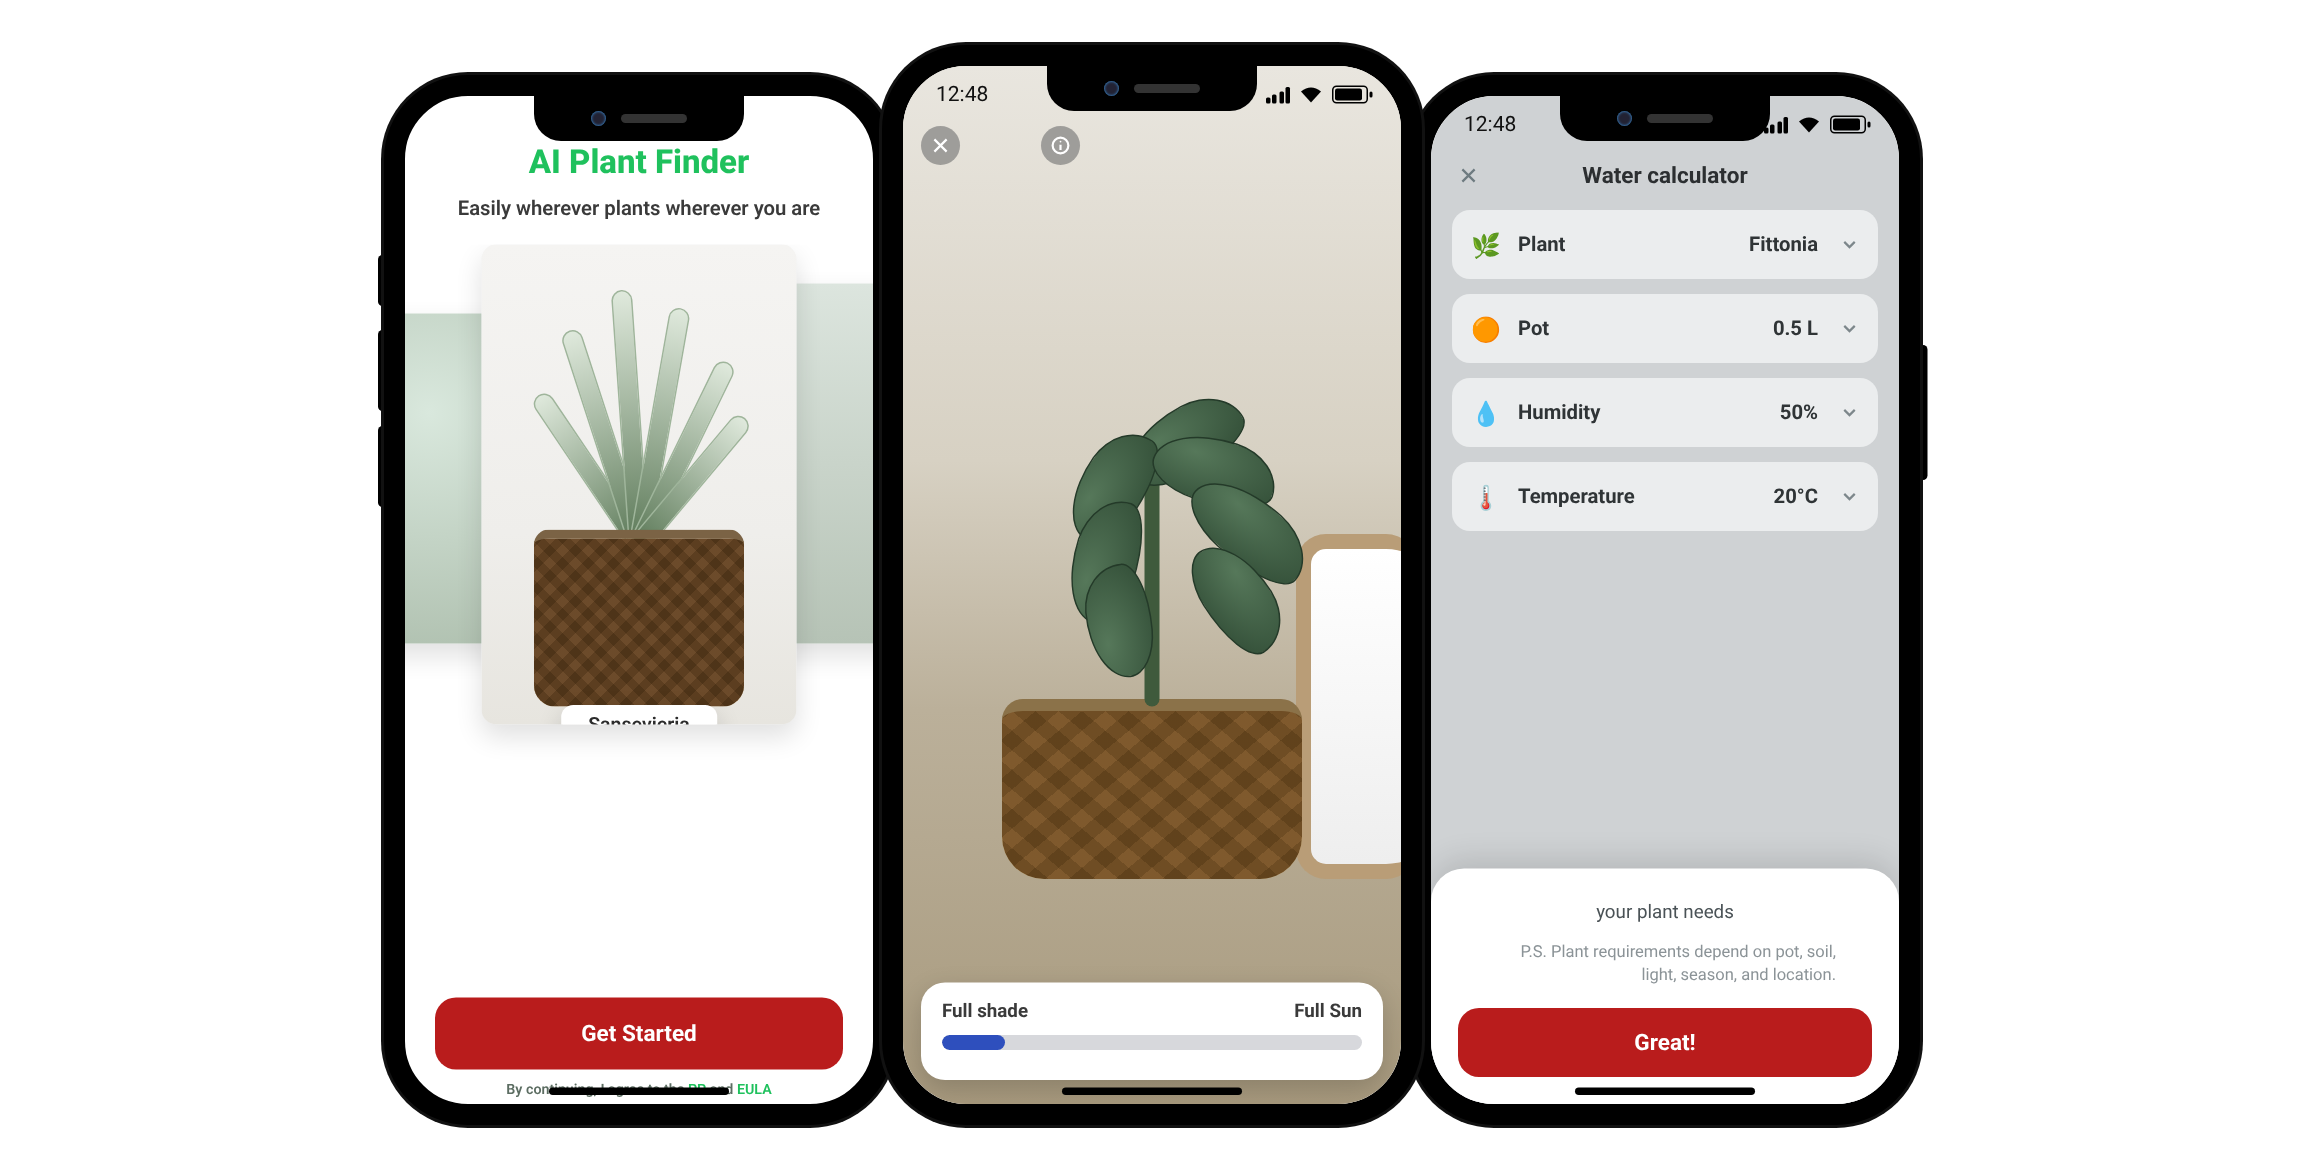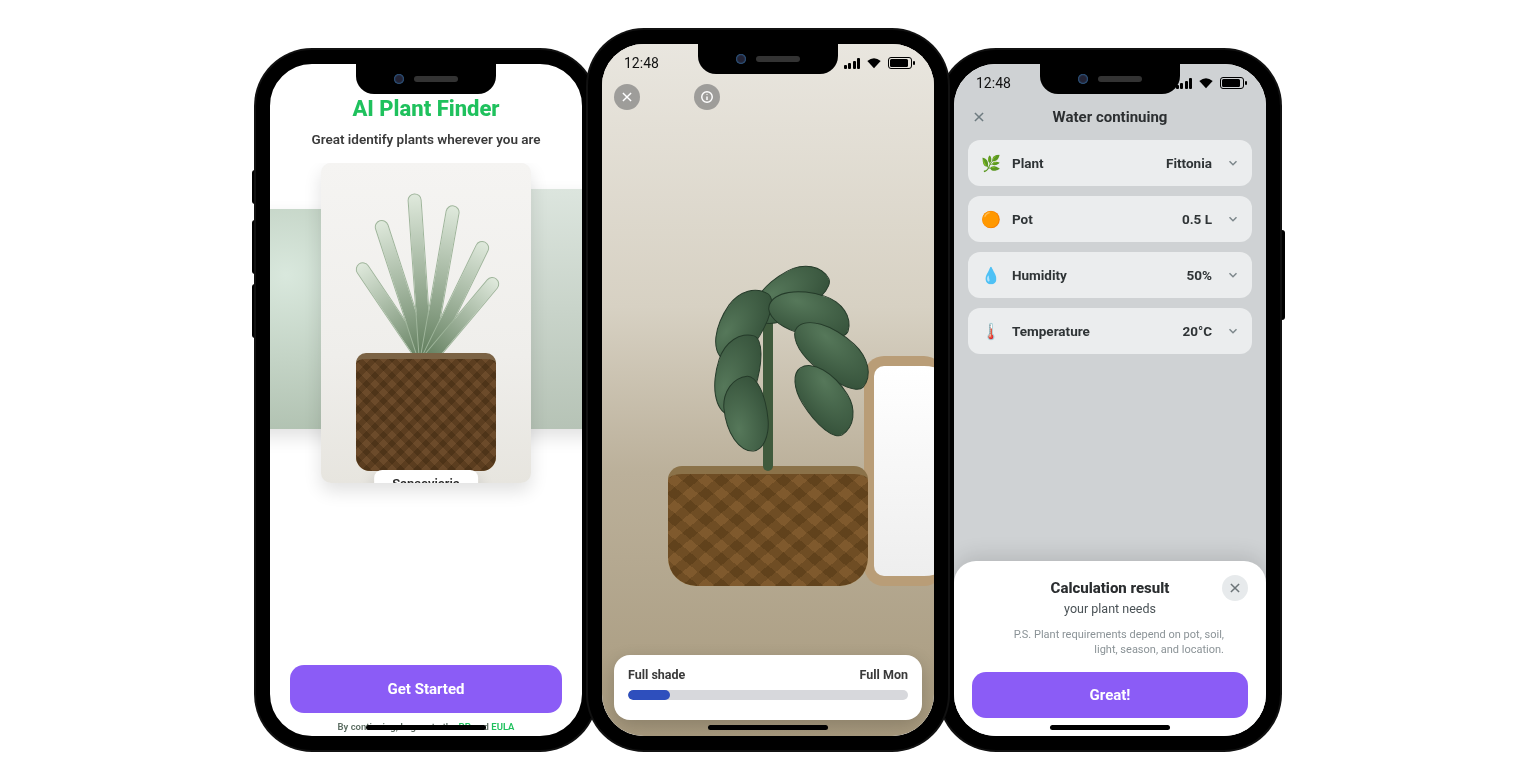--- a/index.html
+++ b/index.html
@@ -46,21 +46,21 @@
   .leaves{ position:absolute; left:50%; bottom:120px; transform:translateX(-50%); width:150px; height:170px; }
   .leaves span{ position:absolute; bottom:0; left:50%; width:14px; height:150px; background:linear-gradient(#dfe9dc, #5e7b5a); border-radius:20px 20px 4px 4px; transform-origin:bottom center; border:1px solid #9fb59b; }
   .leaves span:nth-child(1){ transform:translateX(-50%) rotate(-34deg); height:120px; }
   .leaves span:nth-child(2){ transform:translateX(-50%) rotate(-18deg); height:150px; }
   .leaves span:nth-child(3){ transform:translateX(-50%) rotate(-4deg); height:170px; }
   .leaves span:nth-child(4){ transform:translateX(-50%) rotate(10deg); height:160px; }
   .leaves span:nth-child(5){ transform:translateX(-50%) rotate(26deg); height:135px; }
   .leaves span:nth-child(6){ transform:translateX(-50%) rotate(40deg); height:110px; }
   .chip{ position:absolute; left:50%; bottom:-14px; transform:translateX(-50%); background:#fff; padding:6px 18px; border-radius:8px; box-shadow:0 6px 16px rgba(0,0,0,.16); font-size:13px; font-weight:600; color:#2b2b2b; }
   .p1 .bottom{ padding:14px 20px 4px; }
-  .btn-primary{ display:flex; align-items:center; justify-content:center; width:100%; height:48px; background:#8b5cf6; color:#fff; font-size:15px; font-weight:700; border-radius:14px; border:none; cursor:pointer; }
+  .btn-primary{ display:flex; align-items:center; justify-content:center; width:100%; height:48px; background:#b91c1c; color:#fff; font-size:15px; font-weight:700; border-radius:14px; border:none; cursor:pointer; }
   .p1 .legal{ margin-top:8px; text-align:center; font-size:9.5px; color:#5c6d62; font-weight:600; }
   .p1 .legal a{ color:#1FC15D; text-decoration:none; }
 
   
   .p2 .screen{ background:#cfc9be; }
   .p2 .cam-bg{ position:absolute; inset:0; background:
      linear-gradient(180deg, #e9e6df 0%, #d7d1c3 38%, #bbb09a 62%, #a89a7e 100%);
   }
   .p2 .statusbar{ position:relative; z-index:5; color:#111; }
   .p2 .topbar{ position:relative; z-index:5; height:30px; display:flex; align-items:center; justify-content:flex-start; padding:0 12px; gap:54px; }
@@ -126,21 +126,21 @@
       <div class="side-btn sb-r"></div>
     <div class="frame">
       <div class="notch">
           <div class="cam"></div>
           <div class="speaker"></div>
         </div>
       <div class="screen">
         <div class="content">
           <h1>Welcome to</h1>
           <h2>AI Plant Finder</h2>
-          <p class="sub">Great identify plants wherever you are</p>
+          <p class="sub">Easily wherever plants wherever you are</p>
           <div class="gallery">
             <div class="card side-l"></div>
             <div class="card side-r"></div>
             <div class="card main">
               <div class="plant-sans">
                 <div class="leaves">
                     <span></span>
                     <span></span>
                     <span></span>
                     <span></span>
@@ -217,21 +217,21 @@
             <svg viewBox="0 0 24 24" fill="none" stroke="#fff" stroke-width="2.2">
                 <circle cx="12" cy="12" r="9"></circle>
                 <line x1="12" y1="11" x2="12" y2="17"></line>
                 <circle cx="12" cy="7.5" r="1" fill="#fff" stroke="none"></circle>
               </svg>
           </button>
         </div>
         <div class="panel">
           <div class="row1">
             <span>Full shade</span>
-            <span>Full Mon</span>
+            <span>Full Sun</span>
           </div>
           <div class="track">
             <div class="fill" style="width: 15%;"></div>
           </div>
         </div>
       </div>
       <div class="home-ind"></div>
     </div>
   </div>
 
@@ -262,21 +262,21 @@
                 <i></i>
               </div>
           </div>
         </div>
         <div class="header">
           <button class="x">
             <svg class="x-svg" viewBox="0 0 24 24" fill="none" stroke="currentColor" stroke-width="2.6">
                 <path d="M5 5 L19 19 M19 5 L5 19"></path>
               </svg>
           </button>
-          <h3>Water continuing</h3>
+          <h3>Water calculator</h3>
         </div>
         <div class="rows">
           <div class="card-row">
             <span class="ico">🌿</span>
             <span class="lbl">Plant</span>
             <span class="val">Fittonia</span>
             <svg class="chev-svg chev" viewBox="0 0 24 24" fill="none" stroke="currentColor" stroke-width="2.5">
                 <path d="M6 9l6 6 6-6"></path>
               </svg>
           </div>
@@ -300,28 +300,20 @@
             <span class="ico">🌡️</span>
             <span class="lbl">Temperature</span>
             <span class="val">20°C</span>
             <svg class="chev-svg chev" viewBox="0 0 24 24" fill="none" stroke="currentColor" stroke-width="2.5">
                 <path d="M6 9l6 6 6-6"></path>
               </svg>
           </div>
         </div>
 
         <div class="sheet">
-          <div class="sh-head">
-            <h4>Calculation result</h4>
-            <button class="close">
-              <svg class="x-svg" viewBox="0 0 24 24" fill="none" stroke="currentColor" stroke-width="2.6">
-                  <path d="M5 5 L19 19 M19 5 L5 19"></path>
-                </svg>
-            </button>
-          </div>
           <div class="needs">your plant needs</div>
           <div class="ps">P.S. Plant requirements depend on pot, soil, light, season, and location.</div>
           <button class="btn-primary">
               <span>Great!</span>
             </button>
         </div>
       </div>
       <div class="home-ind"></div>
     </div>
   </div>

